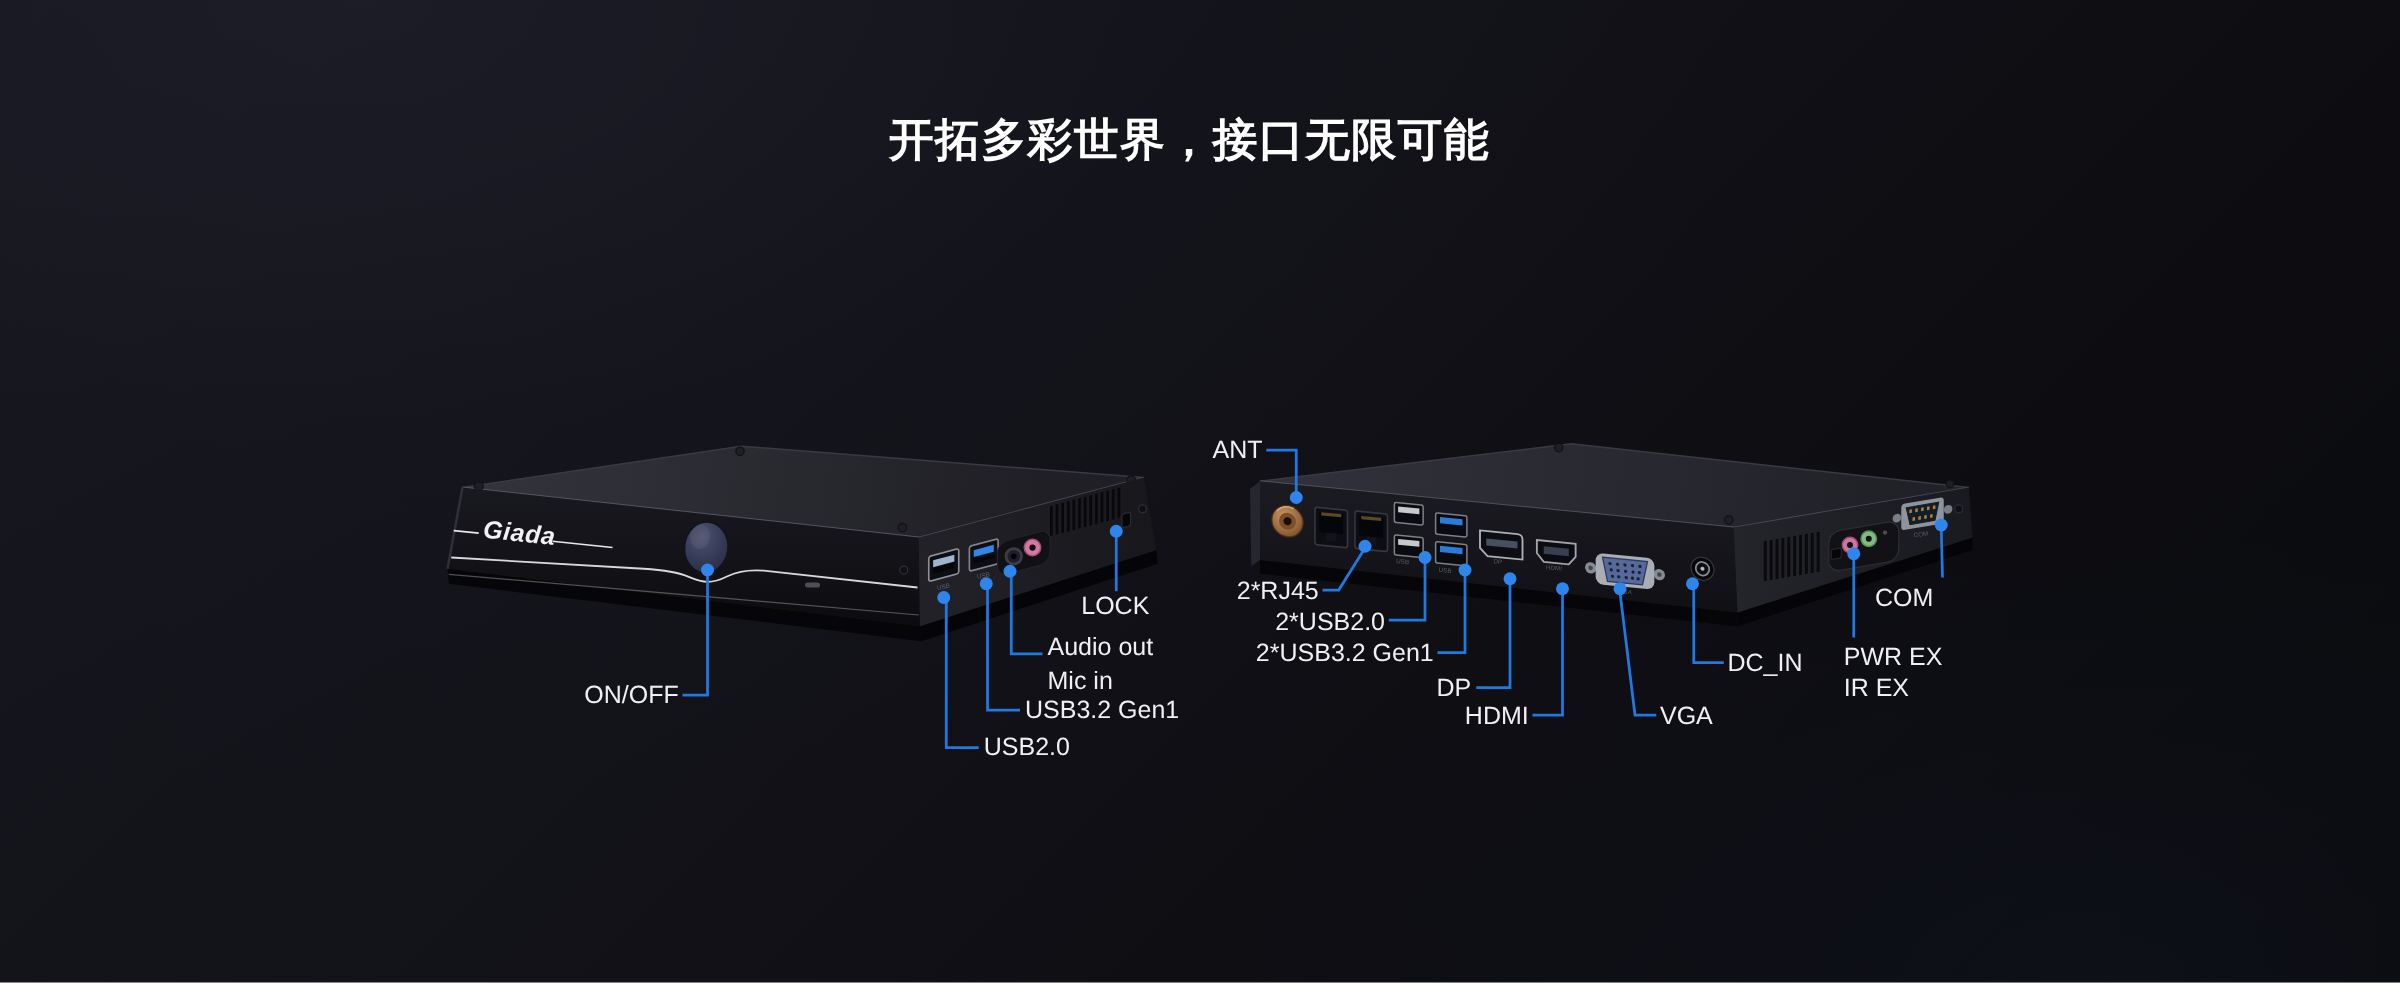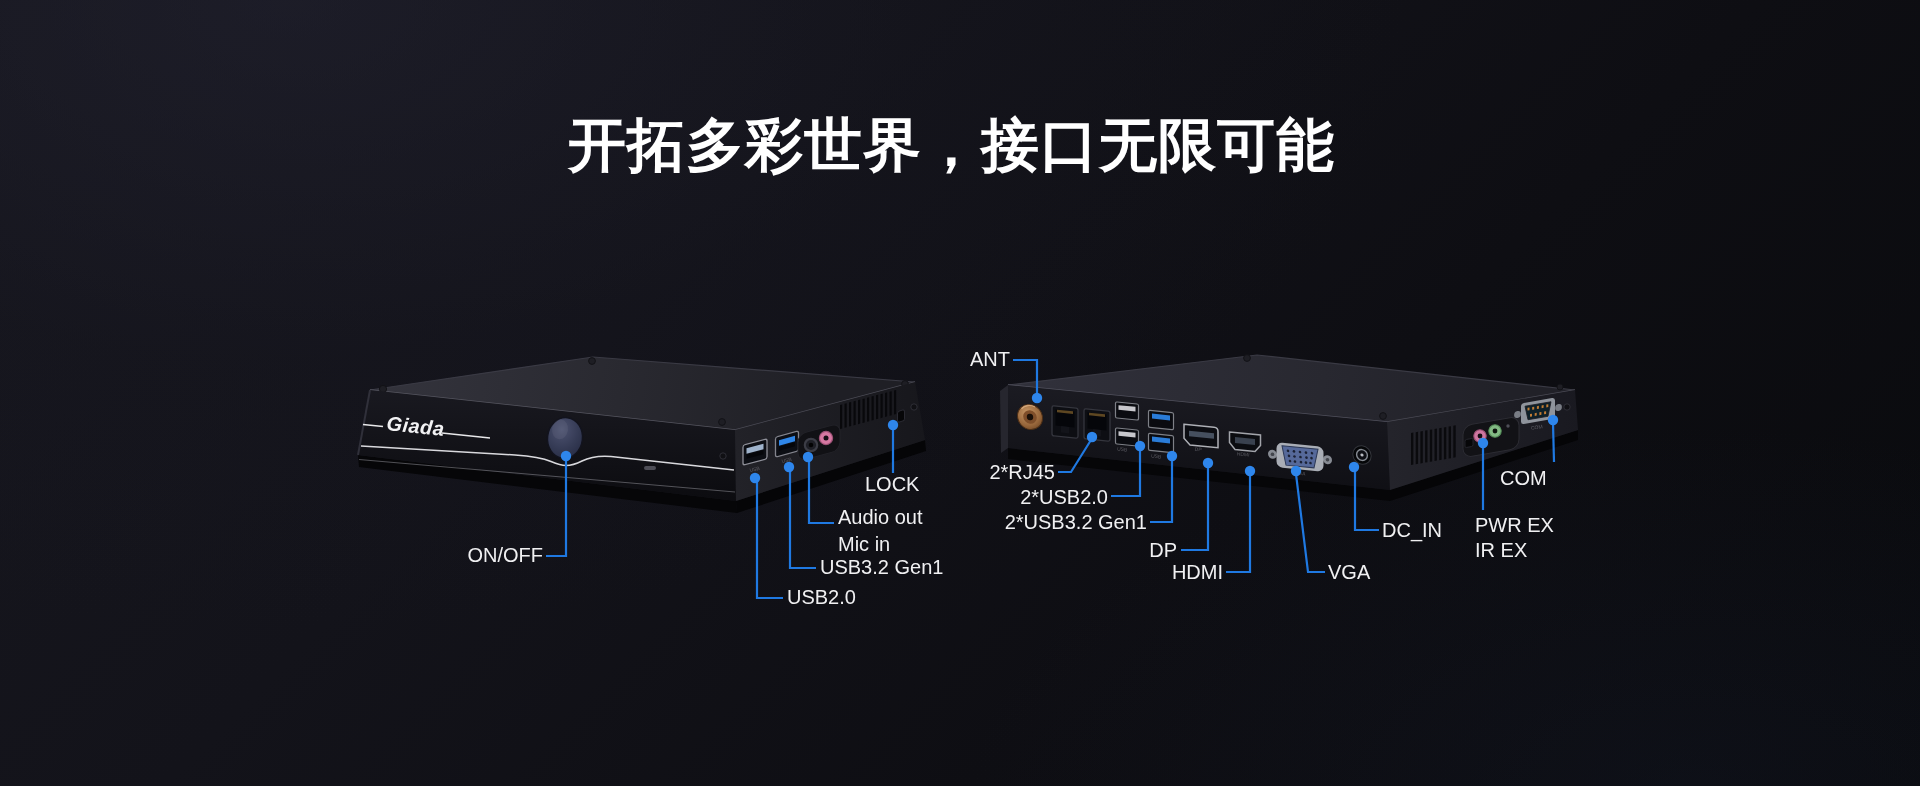--- a/index.html
+++ b/index.html
@@ -5,23 +5,22 @@
   html,body{margin:0;padding:0;width:1920px;height:786px;overflow:hidden;}
   body{
     background:
       radial-gradient(1600px 900px at 15% 0%, rgba(38,38,54,0.42) 0%, rgba(24,24,34,0.22) 40%, rgba(0,0,0,0) 70%),
       radial-gradient(1200px 600px at 88% 100%, rgba(28,36,60,0.2) 0%, rgba(0,0,0,0) 60%),
       linear-gradient(135deg, #17171f 0%, #13131a 35%, #0e0e13 65%, #090a0d 100%);
     font-family:"Liberation Sans", sans-serif;
   }
   .title{
     position:absolute; left:0; right:17px; top:88px;
-    text-align:center; color:#ffffff; font-size:58px; font-weight:bold;
+    text-align:center; color:#ffffff; font-size:36px; font-weight:bold;
     letter-spacing:1px;
-    margin-top:19px;
   }
   svg text{font-family:"Liberation Sans", sans-serif;}
   .callout-label{fill:#f0f0f2;font-size:20px;}
   .tinymark{fill:#84848c;font-size:5px;opacity:.6;}
 </style>
 </head>
 <body>
 
 <div class="title">开拓多彩世界，接口无限可能</div>
 

